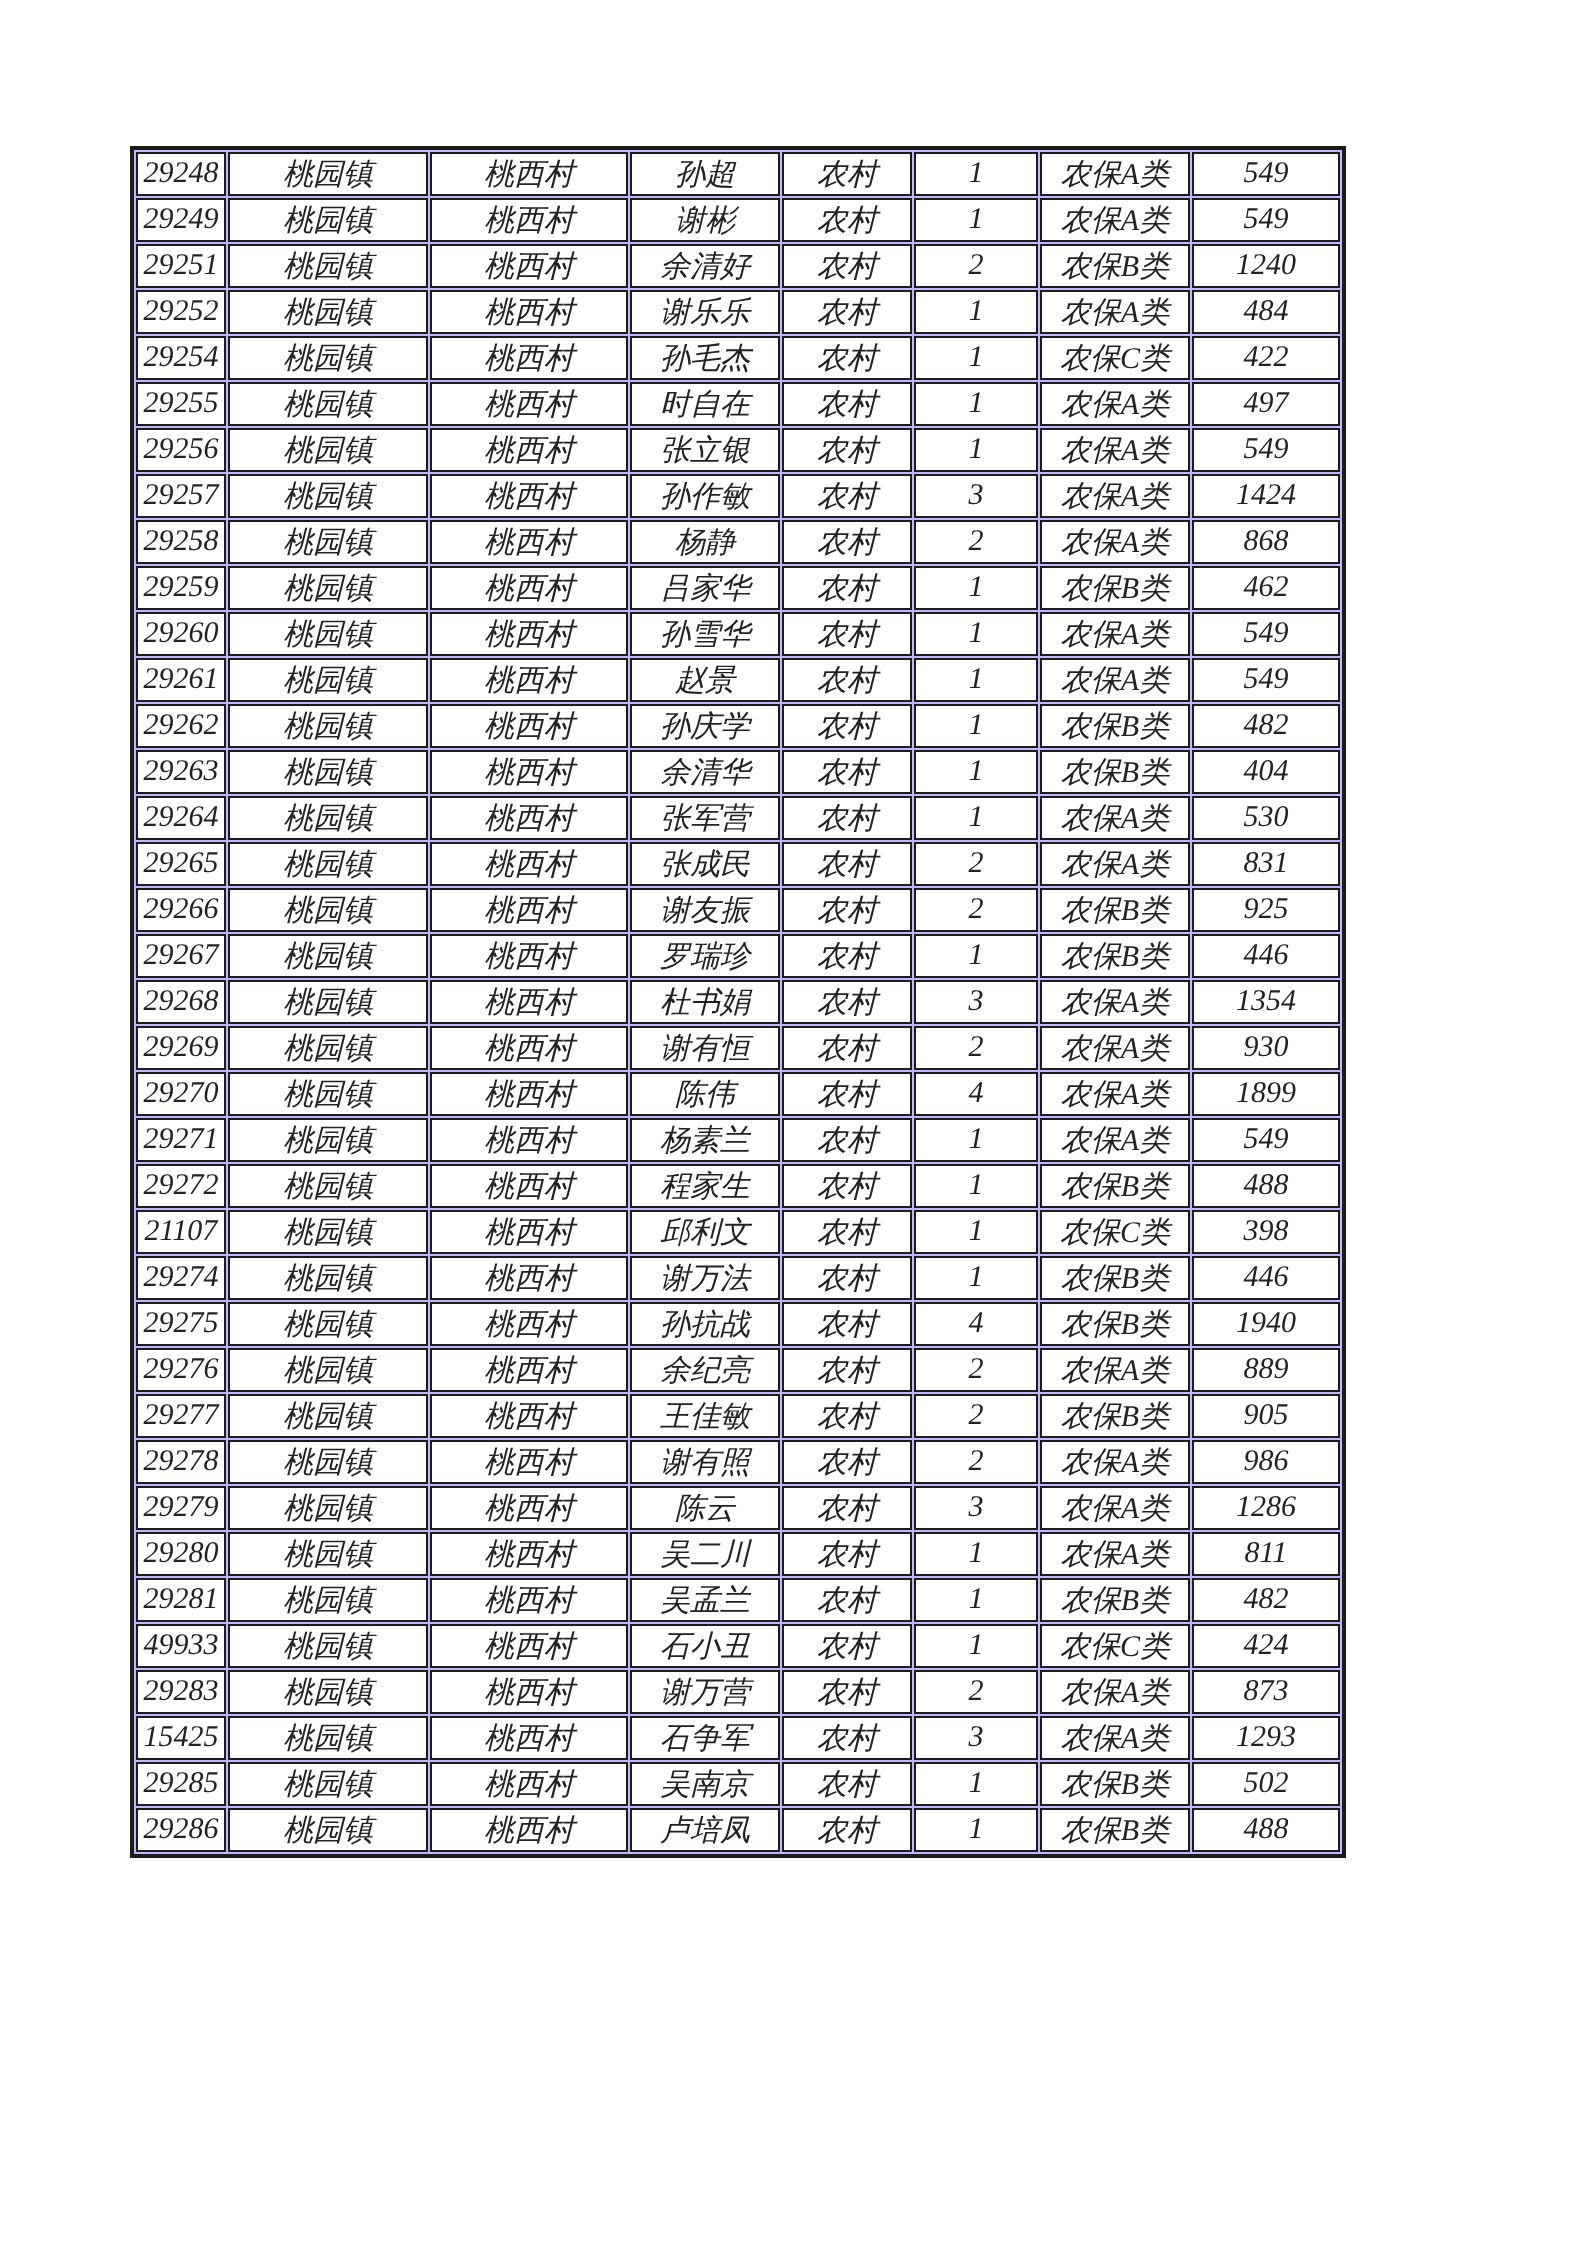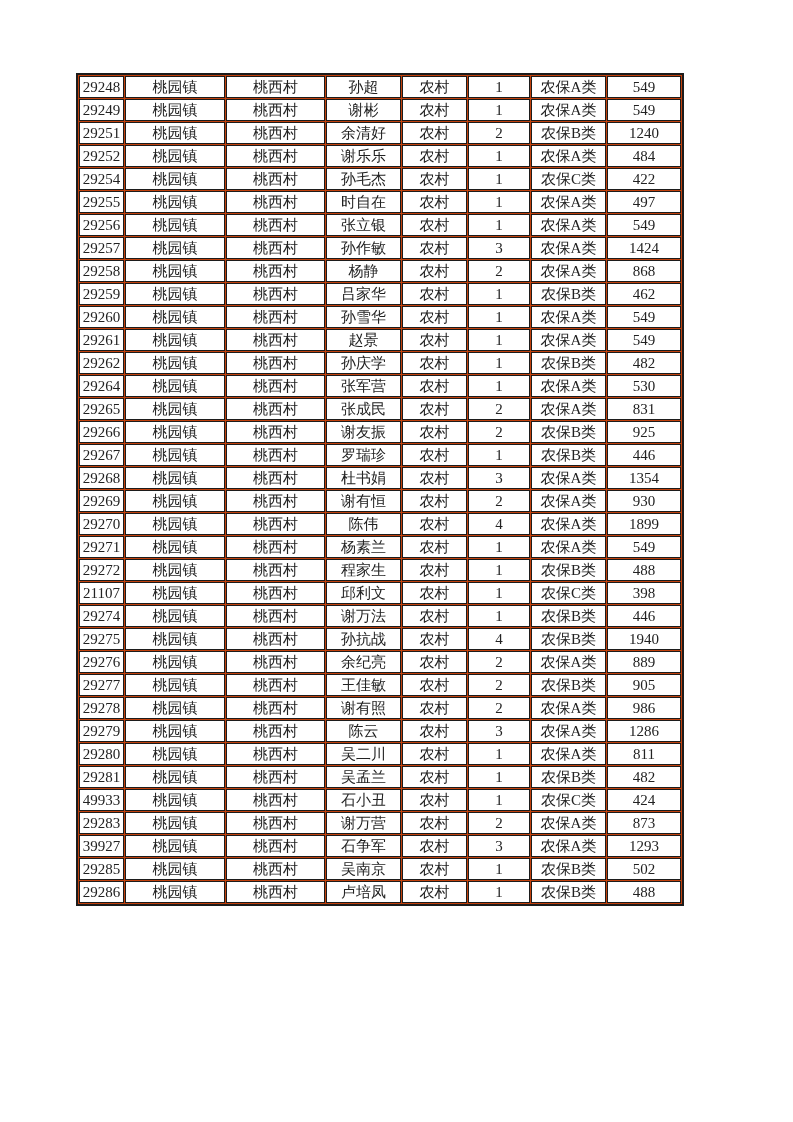--- a/index.html
+++ b/index.html
@@ -8,27 +8,28 @@
     background: #ffffff;
   }
   body {
     width: 793px;
     height: 1122px;
     position: relative;
     font-family: "Liberation Serif", serif;
   }
   .sheet-table {
     position: absolute;
-    left: 76px;
+    left: 65px;
     top: 73px;
     border-collapse: separate;
     border-spacing: 1px;
     border: 2px solid #1c1c1c;
     table-layout: fixed;
-    background: #c2410c;
+    background: #c4b5fd;
+    font-style: italic;
   }
   .sheet-table td {
     border: 1px solid #1c1c1c;
     box-sizing: border-box;
     height: 22px;
     padding: 0 2px;
     text-align: center;
     vertical-align: middle;
     font-size: 15px;
     color: #222222;
@@ -176,20 +177,30 @@
         <td>29262</td>
         <td>桃园镇</td>
         <td>桃西村</td>
         <td>孙庆学</td>
         <td>农村</td>
         <td>1</td>
         <td>农保B类</td>
         <td>482</td>
       </tr>
       <tr>
+        <td>29263</td>
+        <td>桃园镇</td>
+        <td>桃西村</td>
+        <td>余清华</td>
+        <td>农村</td>
+        <td>1</td>
+        <td>农保B类</td>
+        <td>404</td>
+      </tr>
+      <tr>
         <td>29264</td>
         <td>桃园镇</td>
         <td>桃西村</td>
         <td>张军营</td>
         <td>农村</td>
         <td>1</td>
         <td>农保A类</td>
         <td>530</td>
       </tr>
       <tr>
@@ -376,21 +387,21 @@
         <td>29283</td>
         <td>桃园镇</td>
         <td>桃西村</td>
         <td>谢万营</td>
         <td>农村</td>
         <td>2</td>
         <td>农保A类</td>
         <td>873</td>
       </tr>
       <tr>
-        <td>39927</td>
+        <td>15425</td>
         <td>桃园镇</td>
         <td>桃西村</td>
         <td>石争军</td>
         <td>农村</td>
         <td>3</td>
         <td>农保A类</td>
         <td>1293</td>
       </tr>
       <tr>
         <td>29285</td>

